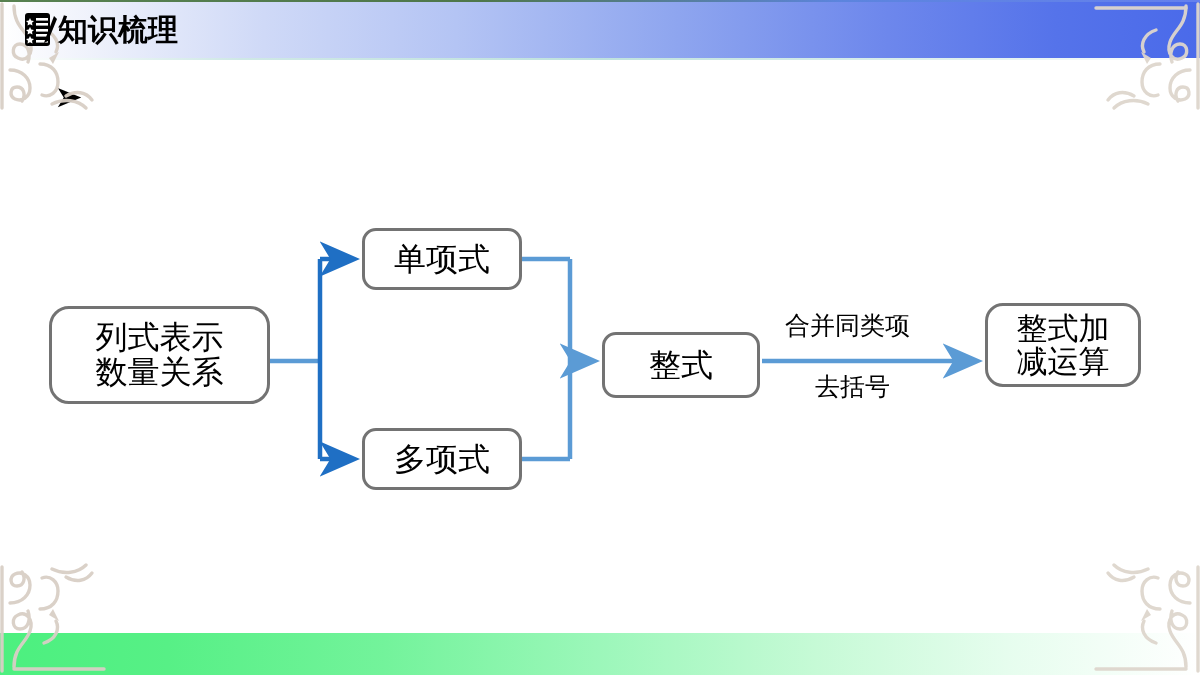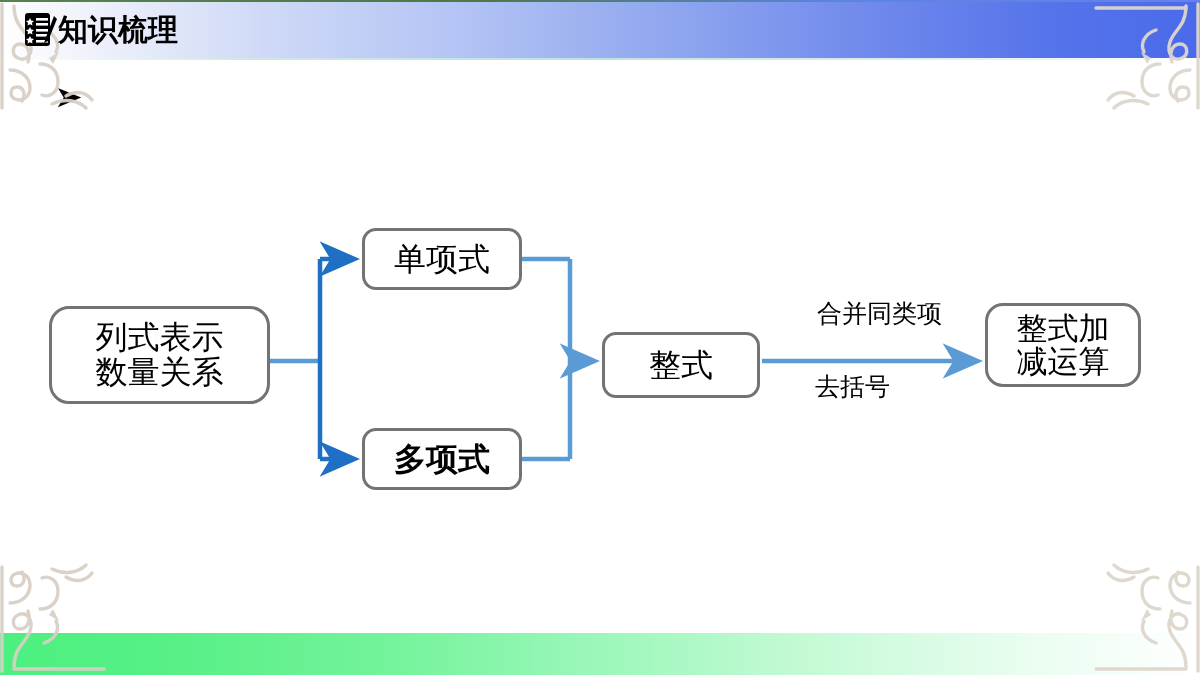--- a/index.html
+++ b/index.html
@@ -149,33 +149,33 @@
     align-items: center;
     justify-content: center;
     color: #000000;
     line-height: 1.08;
     text-align: center;
     white-space: pre-line;
     z-index: 4;
   }
   #node-list     { left: 49px;  top: 306px; width: 221px; height: 98px; font-size: 32px; border-radius: 20px; }
   #node-mono     { left: 362px; top: 228px; width: 160px; height: 62px;  font-size: 32px; }
-  #node-poly     { left: 362px; top: 428px; width: 160px; height: 62px;  font-size: 32px; font-weight: bold; }
+  #node-poly     { left: 362px; top: 428px; width: 160px; height: 62px;  font-size: 32px; }
   #node-integral { left: 602px; top: 332px; width: 158px; height: 66px;  font-size: 32px; }
   #node-addsub   { left: 985px; top: 303px; width: 156px; height: 84px; font-size: 31px; border-radius: 18px; }
 
   .edge-label {
     position: absolute;
     font-size: 25px;
     color: #000000;
     white-space: nowrap;
     line-height: 1;
     z-index: 4;
   }
-  #label-merge  { left: 785px; top: 301px; margin-left: 32px; }
+  #label-merge  { left: 785px; top: 313px; }
   #label-paren  { left: 815px; top: 374px; }
 </style>
 </head>
 <body>
 
 <div id="slide">
 
   <div class="header-topline"></div>
   <div class="header-band"></div>
   <div class="header-underline"></div>

